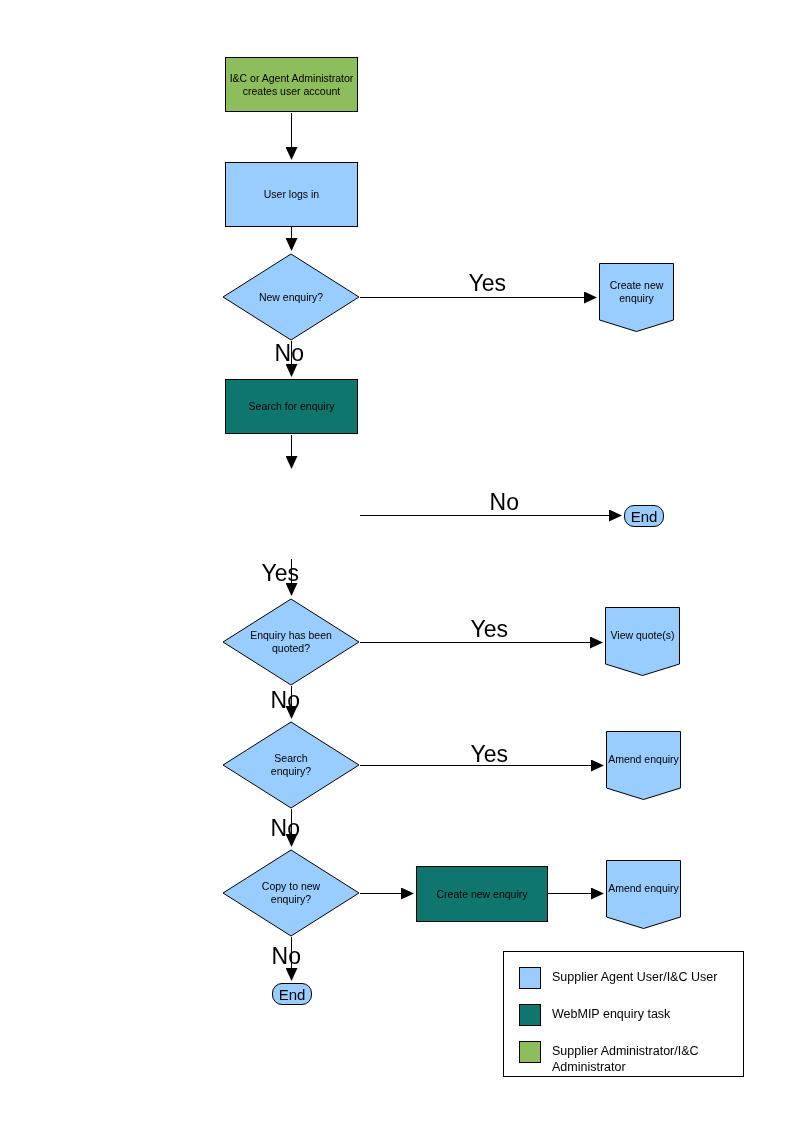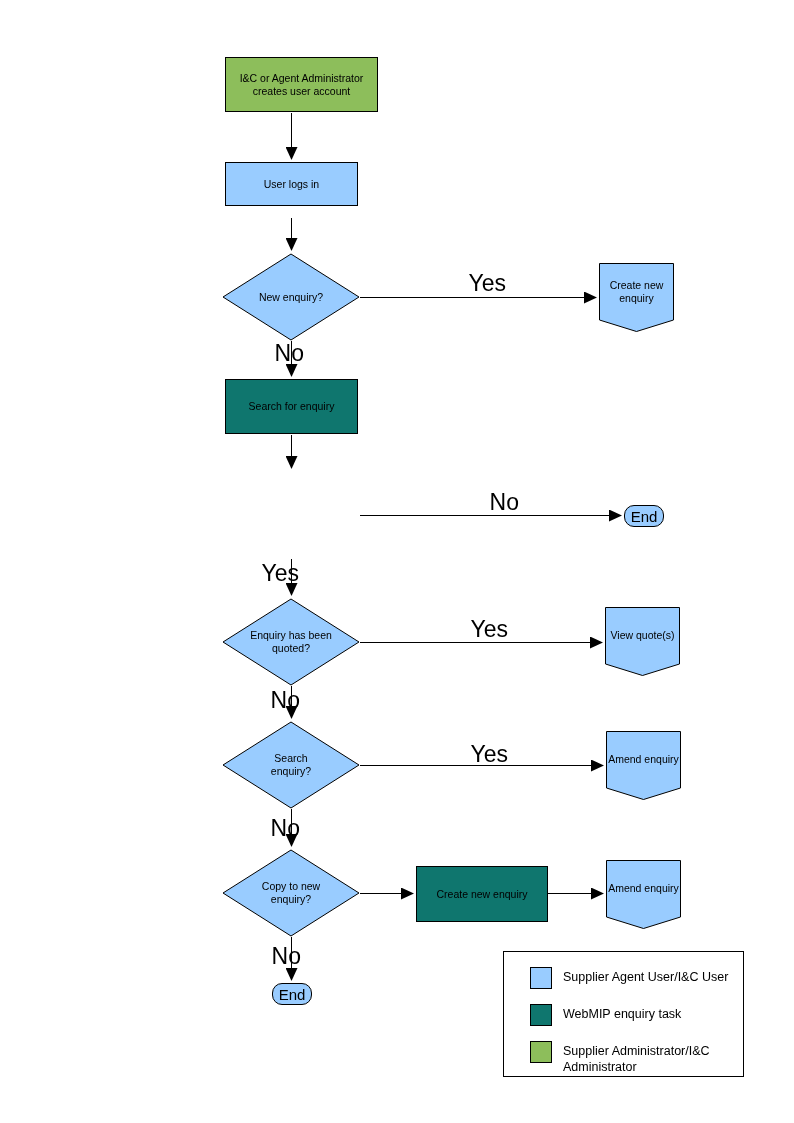--- a/index.html
+++ b/index.html
@@ -11,22 +11,22 @@
 
   
   .node{position:absolute;display:flex;align-items:center;justify-content:center;
         text-align:center;font-size:10.5px;line-height:13px;box-sizing:border-box;}
   .rect{border:1px solid #000;}
   .fill-user{background:#99CCFF;}
   .fill-task{background:#0f766e;}
   .fill-admin{background:#8DBE5B;}
 
   
-  .box-admin   {left:225px;top:57px; width:153px;height:55px;padding:16px 1px;}
-  .box-login   {left:225px;top:162px;width:133px;height:44px;text-align:right;}
+  .box-admin   {left:225px;top:57px; width:133px;height:55px;padding:16px 1px;}
+  .box-login   {left:225px;top:162px;width:133px;height:65px;text-align:right;}
   .box-search  {left:225px;top:379px;width:133px;height:55px;}
   .box-create2 {left:416px;top:866px;width:132px;height:56px;}
 
   
   .shape-node{position:absolute;}
   .shape-node svg{position:absolute;left:0;top:0;display:block;}
   .shape-node .lbl{position:absolute;left:0;top:0;width:100%;height:100%;
       display:flex;align-items:center;justify-content:center;text-align:center;
       font-size:10.5px;line-height:13px;}
   .shape-node .lbl span{display:inline-block;}
@@ -55,21 +55,21 @@
   .el-yes1{left:450px;top:270px;} .el-no1{left:248px;top:340px;}
   .el-no2 {left:463px;top:489px;} .el-yes2{left:243px;top:560px;}
   .el-yes3{left:452px;top:616px;} .el-no3{left:244px;top:687px;}
   .el-yes4{left:452px;top:741px;} .el-no4{left:244px;top:815px;}
   .el-no5 {left:245px;top:943px;}
 
   
   .legend{position:absolute;left:503px;top:951px;width:241px;height:126px;
           border:1px solid #000;box-sizing:border-box;background:#fff;
           display:flex;flex-direction:column;justify-content:flex-start;
-          padding:15px 12px 10px 26px;gap:15px;}
+          padding:15px 12px 10px 15px;gap:15px;}
   .legend-row{display:flex;align-items:flex-start;gap:11px;font-size:12.5px;line-height:16px;}
   .swatch{width:20px;height:20px;border:1px solid #000;flex:0 0 auto;}
   .legend-row .txt{width:185px;padding-top:2px;}
 </style>
 </head>
 <body>
 
 <div id="canvas">
 
   <svg id="edges" width="794" height="1123" viewBox="0 0 794 1123">

